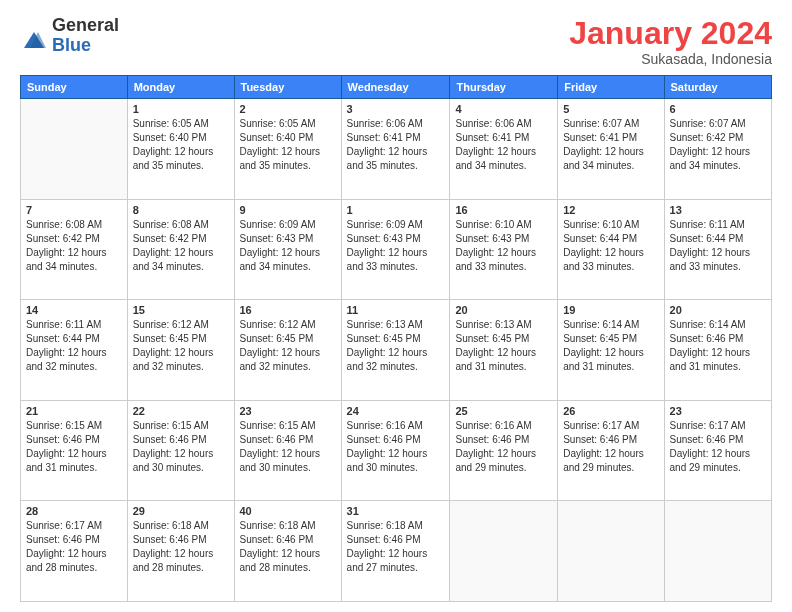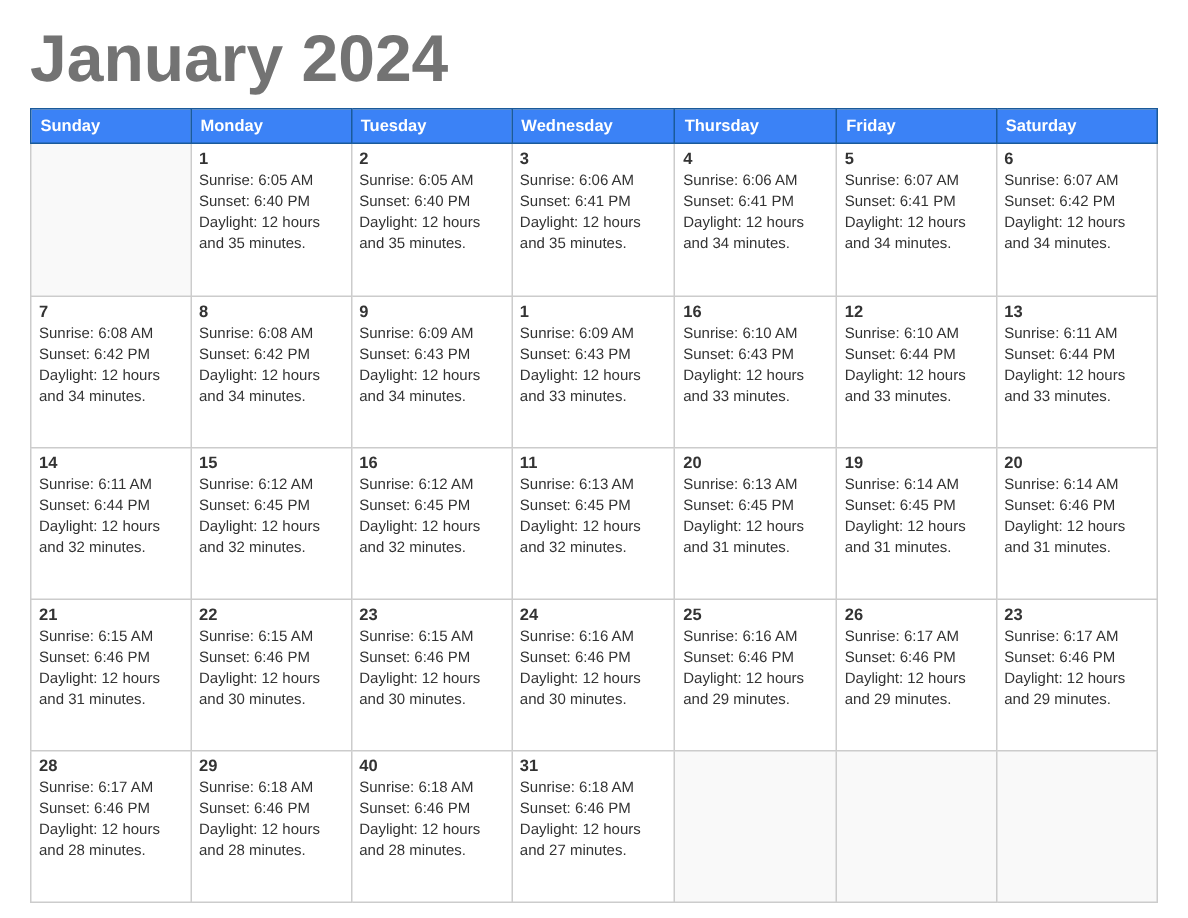--- a/index.html
+++ b/index.html
@@ -45,23 +45,23 @@
     }
     .logo-icon {
       width: 28px;
       height: 28px;
       margin-right: 4px;
     }
     .title-block {
       text-align: right;
     }
     .month-title {
-      font-size: 44px;
-      font-weight: bold;
-      color: #737373;
+      font-size: 32px;
+      font-weight: bold;
+      color: #ef4444;
       line-height: 1.1;
     }
     .subtitle {
       font-size: 14px;
       color: #555;
     }
     .calendar {
       flex: 1;
       border-collapse: collapse;
       width: 100%;
@@ -100,22 +100,33 @@
     }
     .last-row td {
       height: 70px;
     }
   </style>
 </head>
 <body>
 
 <div class="page">
   <div class="header">
+    <div class="logo">
+      <svg class="logo-icon" viewBox="0 0 28 28">
+        <polygon points="14,4 24,20 4,20" fill="#2a6db5"></polygon>
+        <polygon points="18,4 26,20 10,20" fill="#1a5a9a" opacity="0.5"></polygon>
+      </svg>
+      <div class="logo-text">
+        <span class="logo-general">General</span>
+        <span class="logo-blue">Blue</span>
+      </div>
+    </div>
     <div class="title-block">
       <div class="month-title">January 2024</div>
+      <div class="subtitle">Sukasada, Indonesia</div>
     </div>
   </div>
 
   <table class="calendar">
     <thead>
       <tr>
       <th>Sunday</th>
           <th>Monday</th>
           <th>Tuesday</th>
           <th>Wednesday</th>

